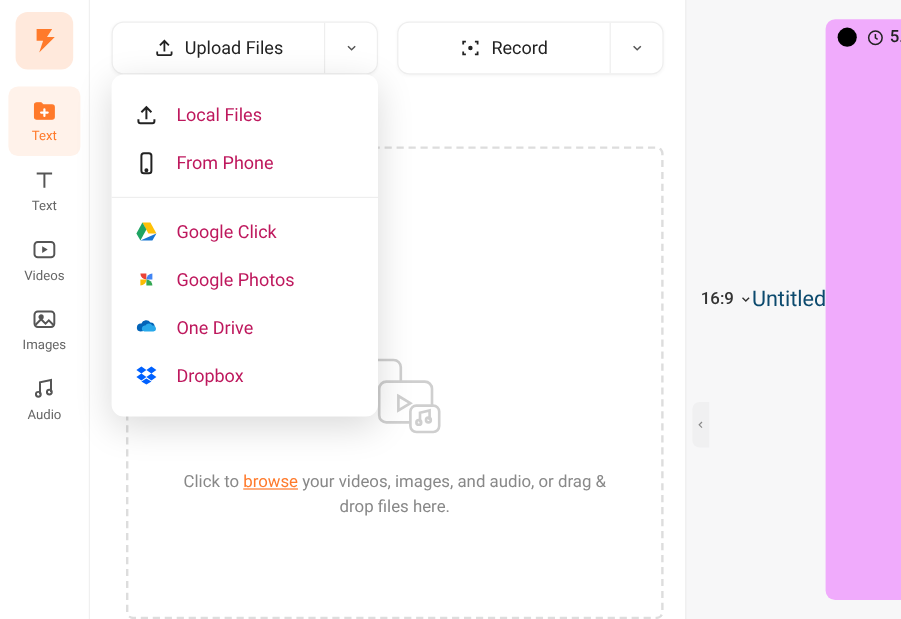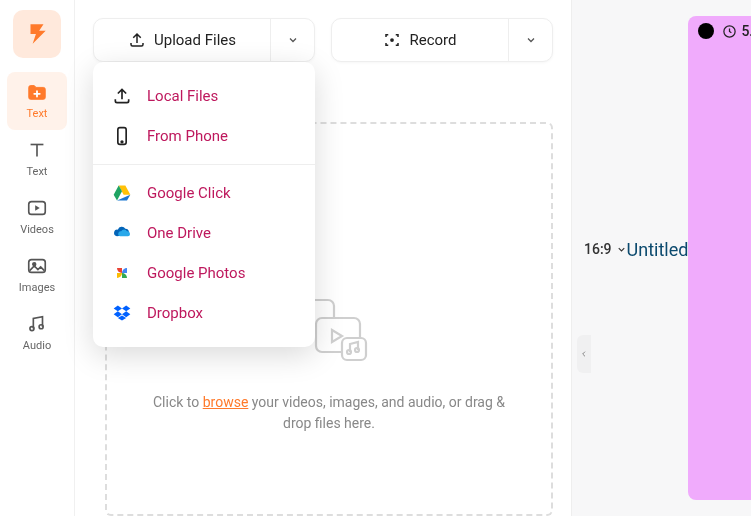--- a/index.html
+++ b/index.html
@@ -175,36 +175,36 @@
             <path d="M8 3 L16 3 L22 14 L14 14 Z" fill="#ffc107"></path>
             <path d="M2 14 L8 3 L12 10 L6 21 Z" fill="#1fa463"></path>
             <path d="M6 21 L22 14 L18 21 Z" fill="#1976d2"></path>
           </svg>
         </span>
       <span>Google Click</span>
     </div>
     <div class="menu-item">
       <span class="menu-icon">
           <svg width="20" height="20" viewBox="0 0 24 24">
-            <path d="M6 16 a4 4 0 0 1 1-8 a5 5 0 0 1 9-1 a4 4 0 0 1 3 7 Z" fill="#0364b8"></path>
-            <path d="M10 16 a3 3 0 0 1 1-6 a4 4 0 0 1 7 0 a3 3 0 0 1 1 6 Z" fill="#28a8ea"></path>
-          </svg>
-        </span>
-      <span>One Drive</span>
-    </div>
-    <div class="menu-item">
-      <span class="menu-icon">
-          <svg width="20" height="20" viewBox="0 0 24 24">
             <path d="M12 12 a6 6 0 0 1 -6-6 h6 Z" fill="#ea4335"></path>
             <path d="M12 12 a6 6 0 0 1 6-6 v6 Z" fill="#4285f4"></path>
             <path d="M12 12 a6 6 0 0 1 6 6 h-6 Z" fill="#34a853"></path>
             <path d="M12 12 a6 6 0 0 1 -6 6 v-6 Z" fill="#fbbc04"></path>
           </svg>
         </span>
       <span>Google Photos</span>
+    </div>
+    <div class="menu-item">
+      <span class="menu-icon">
+          <svg width="20" height="20" viewBox="0 0 24 24">
+            <path d="M6 16 a4 4 0 0 1 1-8 a5 5 0 0 1 9-1 a4 4 0 0 1 3 7 Z" fill="#0364b8"></path>
+            <path d="M10 16 a3 3 0 0 1 1-6 a4 4 0 0 1 7 0 a3 3 0 0 1 1 6 Z" fill="#28a8ea"></path>
+          </svg>
+        </span>
+      <span>One Drive</span>
     </div>
     <div class="menu-item">
       <span class="menu-icon">
           <svg width="20" height="20" viewBox="0 0 24 24" fill="#0061ff">
             <path d="M7 3 L12 6.5 L7 10 L2 6.5 Z M17 3 L22 6.5 L17 10 L12 6.5 Z M7 10 L12 13.5 L7 17 L2 13.5 Z M17 10 L22 13.5 L17 17 L12 13.5 Z M12 15 L17 18 L12 21 L7 18 Z"></path>
           </svg>
         </span>
       <span>Dropbox</span>
     </div>
   </div>

